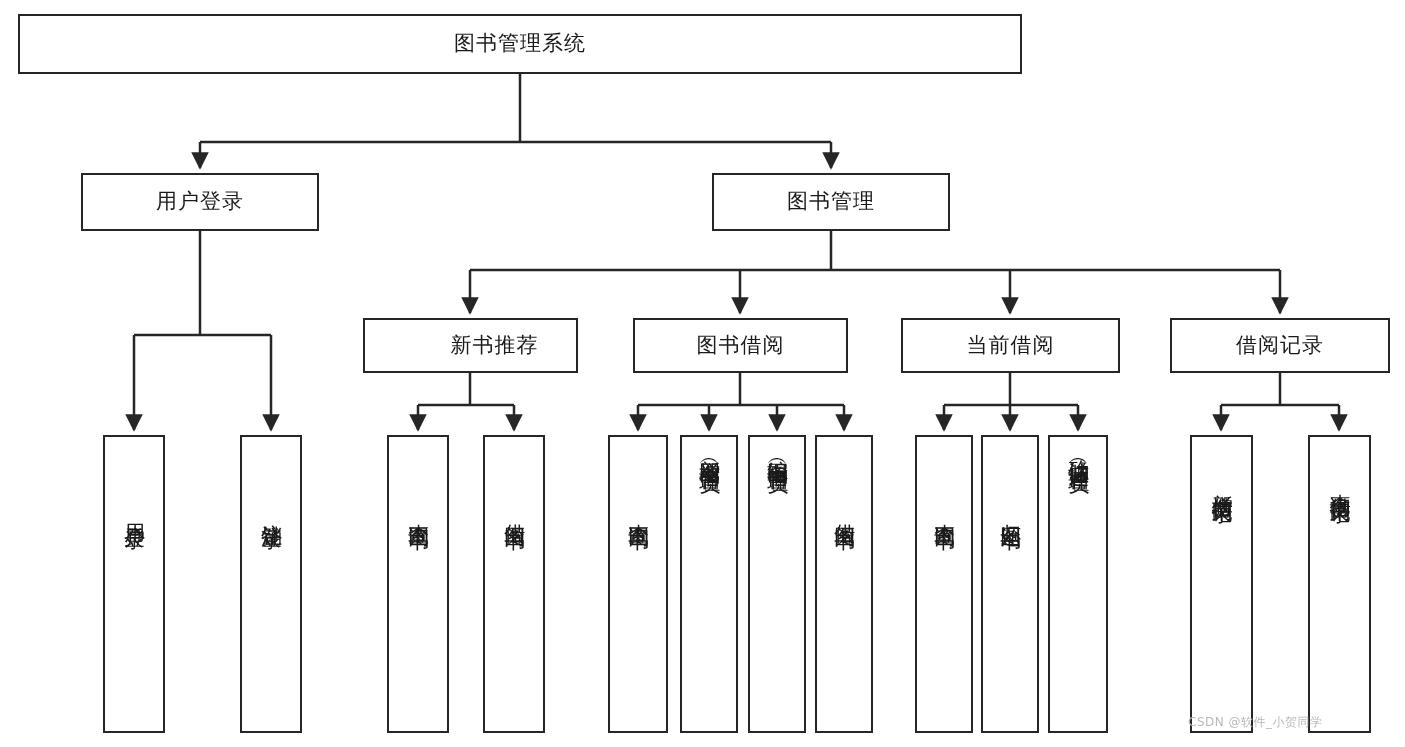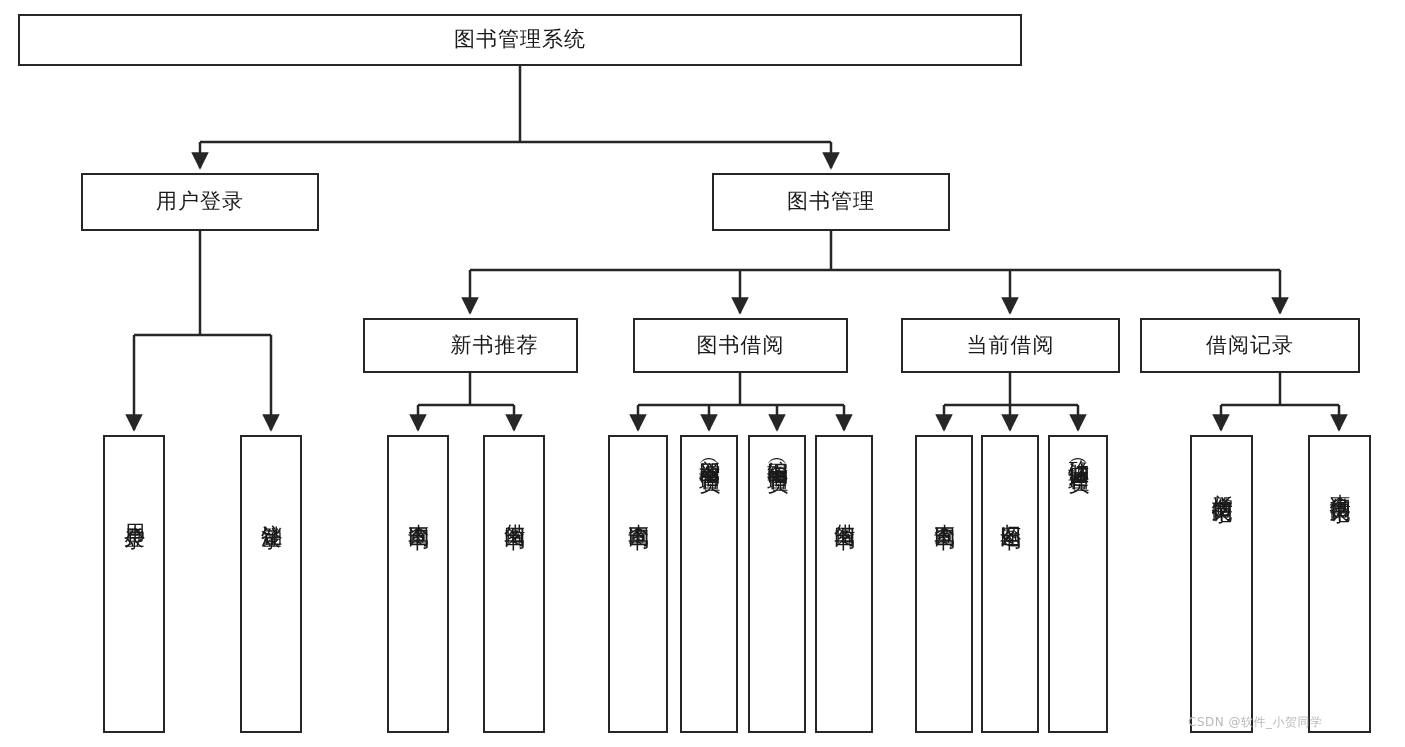--- a/index.html
+++ b/index.html
@@ -110,41 +110,41 @@
       <path d="M 1010 405 L 1010 430" marker-end="url(#arrow)"></path>
       <path d="M 1078 405 L 1078 430" marker-end="url(#arrow)"></path>
 
       <path d="M 1280 373 L 1280 405"></path>
       <path d="M 1221 405 L 1339 405"></path>
       <path d="M 1221 405 L 1221 430" marker-end="url(#arrow)"></path>
       <path d="M 1339 405 L 1339 430" marker-end="url(#arrow)"></path>
     </g>
   </svg>
 
-  <div class="node horiz" style="left:18px; top:14px; width:1004px; height:52px;">
+  <div class="node horiz" style="left:18px; top:14px; width:1004px; height:60px;">
     <span>图书管理系统</span>
   </div>
 
   <div class="node horiz" style="left:81px; top:173px; width:238px; height:58px;">
     <span>用户登录</span>
   </div>
   <div class="node horiz" style="left:712px; top:173px; width:238px; height:58px;align-items:center;">
     <span>图书管理</span>
   </div>
 
   <div class="node horiz" style="left:363px; top:318px; width:215px; height:55px;padding-left:48px;">
     <span>新书推荐</span>
   </div>
   <div class="node horiz" style="left:633px; top:318px; width:215px; height:55px;">
     <span>图书借阅</span>
   </div>
   <div class="node horiz" style="left:901px; top:318px; width:219px; height:55px;">
     <span>当前借阅</span>
   </div>
-  <div class="node horiz" style="left:1140px; top:318px; width:220px; height:55px;">
+  <div class="node horiz" style="left:1170px; top:318px; width:220px; height:55px;">
     <span>借阅记录</span>
   </div>
 
   <div class="node vert" style="left:103px; top:435px; width:62px; height:298px; padding-top:70px;">
     <span class="vtext">用户登录</span>
   </div>
   <div class="node vert" style="left:240px; top:435px; width:62px; height:298px; padding-top:70px;">
     <span class="vtext">注销登录</span>
   </div>
 

